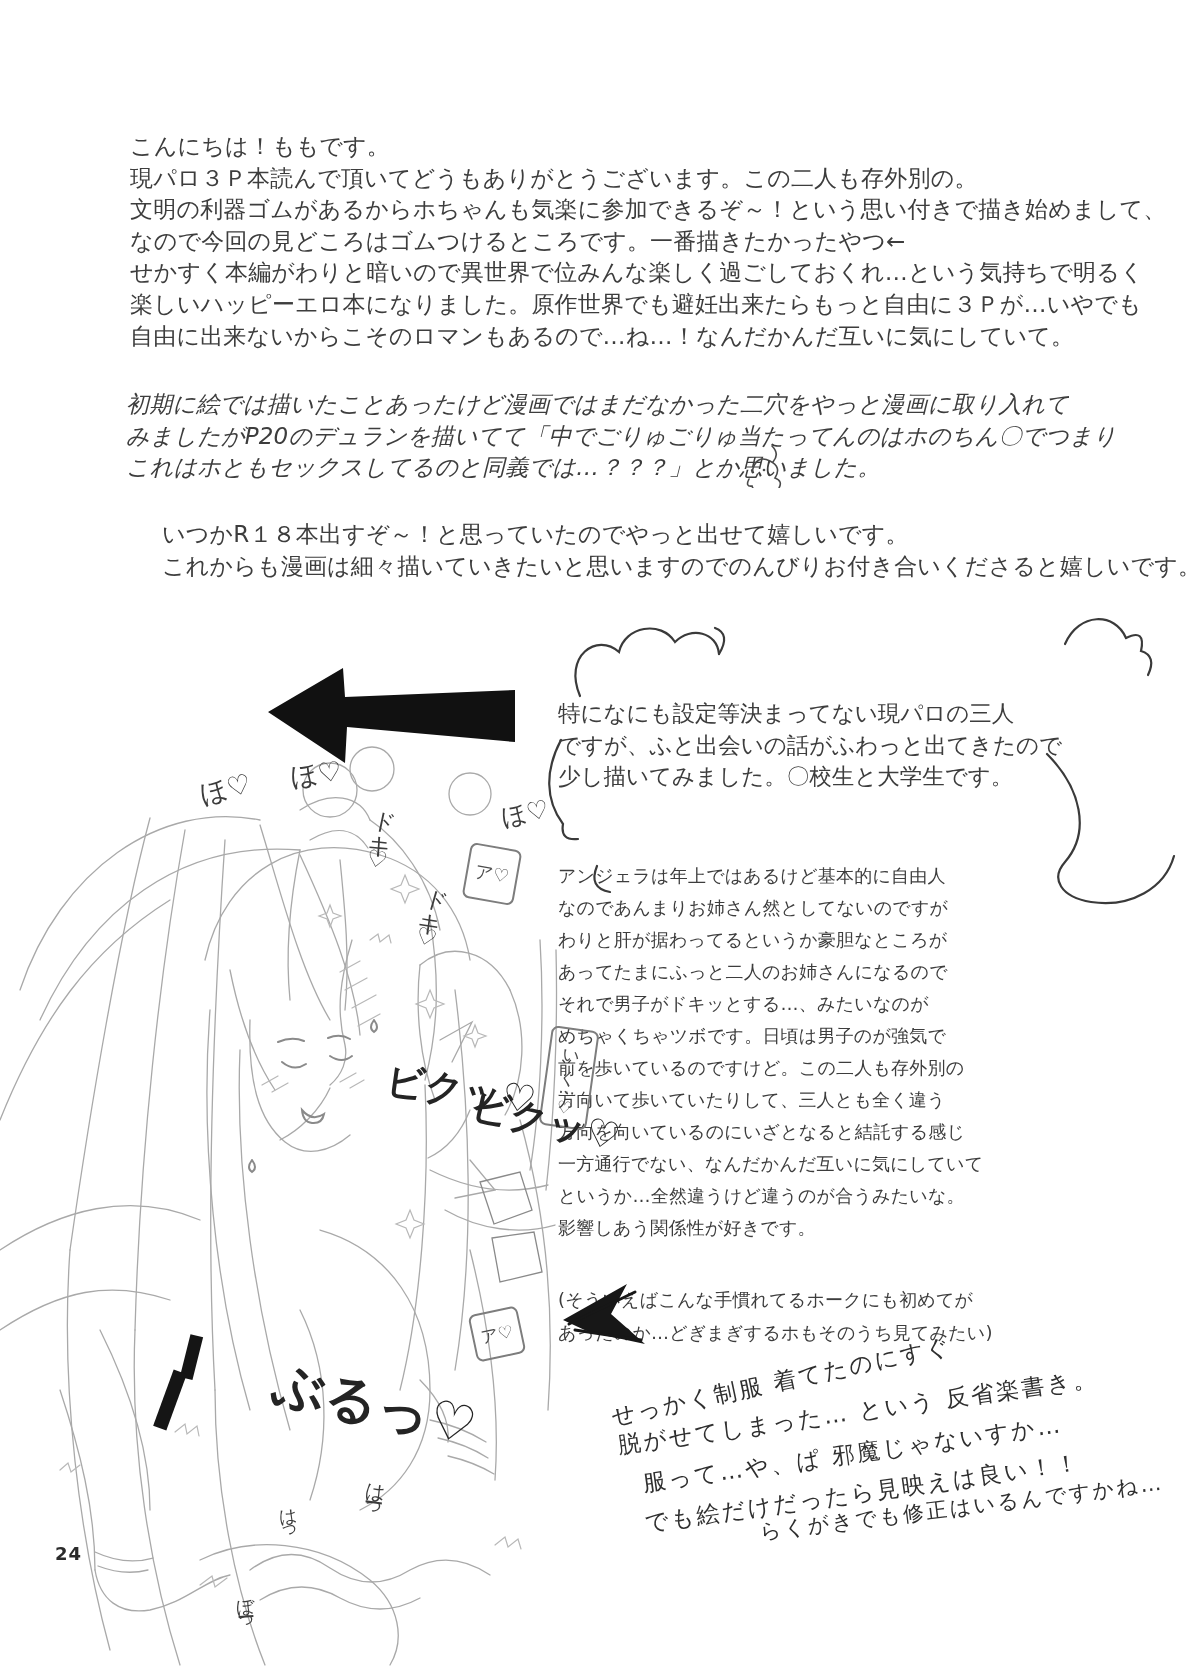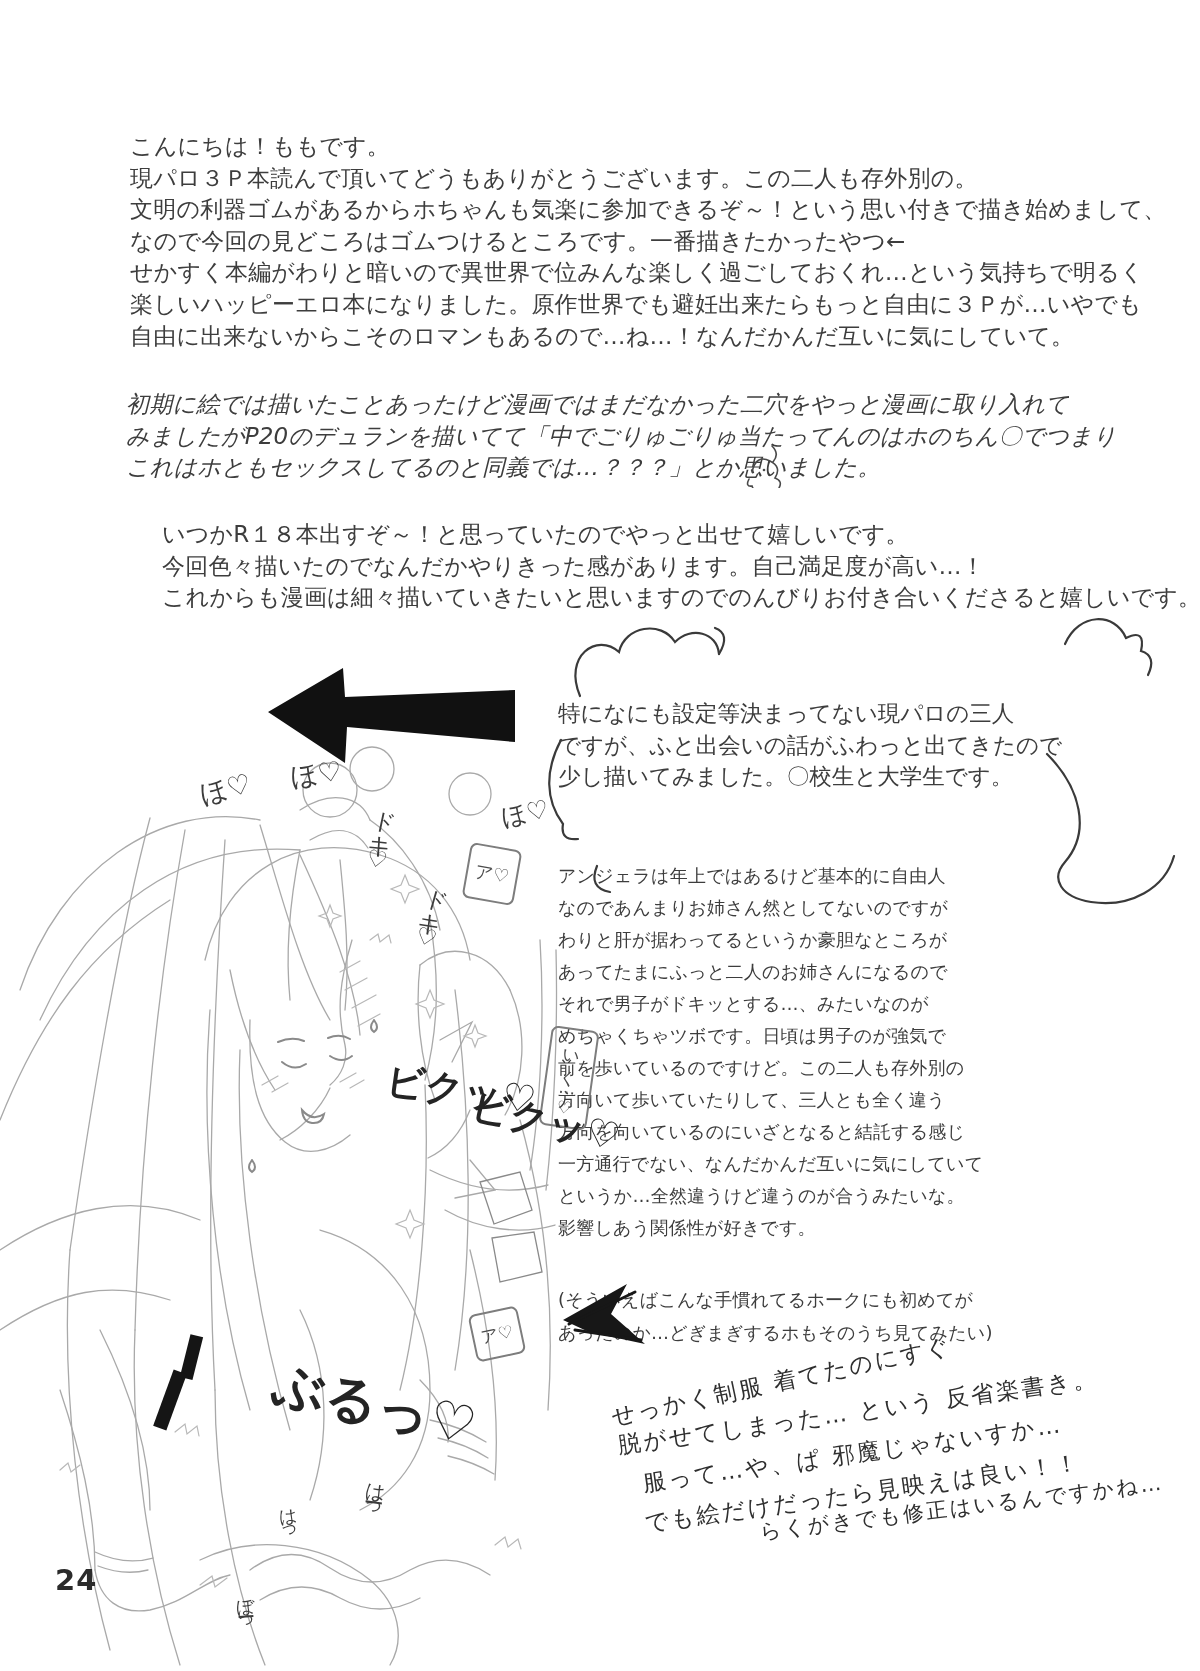--- a/index.html
+++ b/index.html
@@ -12,21 +12,21 @@
   .abs { position:absolute; }
   .tline { white-space:nowrap; }
   .para { font-size:23px; line-height:31.6px; letter-spacing:0.2px; }
   .colpara { font-size:18px; line-height:32px; letter-spacing:0.2px; }
   .bubbletext { font-size:22.5px; line-height:31.6px;font-family:Liberation Mono, monospace; }
   .hand { font-size:23px; color:#2f2f2f; letter-spacing:2.5px; transform-origin:left center; white-space:nowrap; }
   .sfx { color:#3c3c3c; transform-origin:left top; white-space:nowrap; }
   .sfx-v { writing-mode:vertical-rl; text-orientation:upright; }
   .sfx-big { font-weight:bold; color:#242424; }
   .boxed { border:2px solid #7d7d7d; border-radius:7px; display:flex; align-items:center; justify-content:center; }
-  .pagenum { font-size:29px; font-weight:bold; color:#2b2b2b; letter-spacing:1px;margin-top:20px; }
+  .pagenum { font-size:18px; font-weight:bold; color:#2b2b2b; letter-spacing:1px; }
   svg { display:block; }
 </style>
 </head>
 <body>
 
 <div class="sheet">
 
   <div class="abs para" style="left:130px; top:131px;">
     <div class="tline">こんにちは！ももです。</div>
     <div class="tline">現パロ３Ｐ本読んで頂いてどうもありがとうございます。この二人も存外別の。</div>
@@ -43,21 +43,20 @@
     <div class="tline">これはホともセックスしてるのと同義では…？？？」とか思いました。</div>
   </div>
 
   <svg class="abs" style="left:742px; top:440px;" width="44" height="48" viewBox="0 0 44 48">
     <path d="M 30 6 q 8 8 1 16 M 10 32 q 4 -18 18 -11 q 12 6 5 17 q 8 3 4 10 q -5 7 -12 2 q -11 7 -15 -4 q -7 1 -3 -7" fill="none" stroke="#4a4a4a" stroke-width="1.6" stroke-linecap="round"></path>
     <circle cx="22" cy="30" r="1.3" fill="#4a4a4a"></circle>
   </svg>
 
   <div class="abs para" style="left:130px; top:519px;margin-left:32px;">
     <div class="tline">いつかR１８本出すぞ～！と思っていたのでやっと出せて嬉しいです。</div>
-    <div class="tline">今回色々描いたのでなんだかやりきった感があります。自己満足度が高い…！</div>
     <div class="tline">これからも漫画は細々描いていきたいと思いますのでのんびりお付き合いくださると嬉しいです。</div>
   </div>
 
   <svg class="abs" style="left:255px; top:655px;" width="280" height="120" viewBox="0 0 280 120">
     <polygon points="260,35 90,42 88,13 13,57 90,108 92,72 260,87" fill="#111111"></polygon>
   </svg>
 
   <svg class="abs" style="left:505px; top:598px;" width="700" height="330" viewBox="0 0 700 330">
     <g fill="none" stroke="#3a3a3a" stroke-width="2.2" stroke-linecap="round">
       <path d="M 75 98 C 58 58 92 34 114 54 C 120 28 156 22 170 44 C 186 28 212 34 214 56"></path>

